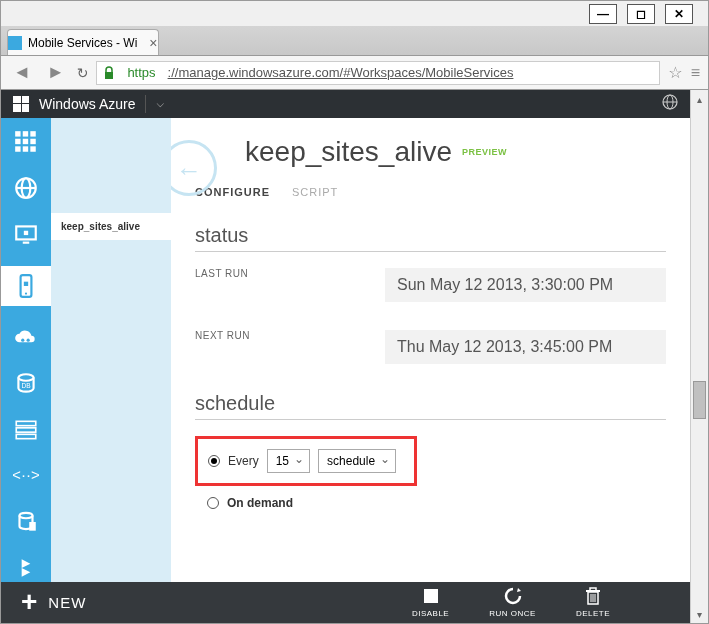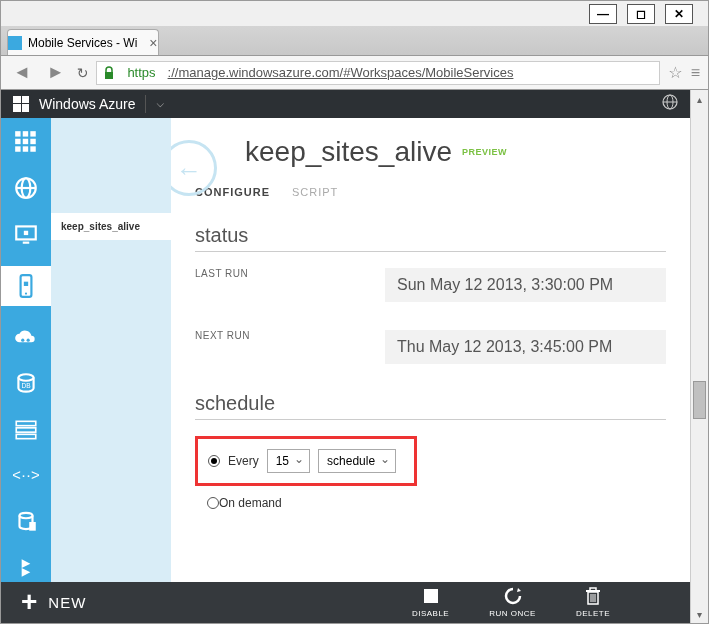--- a/index.html
+++ b/index.html
@@ -66,21 +66,21 @@
     .row { display:flex; align-items:flex-start; margin-bottom:28px; }
     .row-label { width: 190px; font-size:10px; letter-spacing:0.5px; color:#666; }
     .row-value { flex:1; background:#f2f2f2; padding:8px 12px; font-size:16px; color:#555; }
 
     .schedule-box { border:3px solid #e33; padding: 10px 18px 10px 10px; display:inline-flex; align-items:center; gap:8px; margin-bottom:10px; }
     .radio { width:12px; height:12px; border-radius:50%; border:1px solid #555; display:inline-flex; align-items:center; justify-content:center; }
     .radio.checked::after { content:''; width:6px; height:6px; background:#000; border-radius:50%; }
     .sel-box { border:1px solid #aaa; padding:4px 20px 4px 8px; font-size:12px; position:relative; background:#fff; }
     .sel-box::after { content:'⌄'; position:absolute; right:5px; top:2px; color:#666; font-size:12px;}
     .sched-label { font-size:12px; color:#333; }
-    .ondemand { display:flex; align-items:center; padding-left:12px; }
+    .ondemand { display:flex; align-items:center; gap:8px; padding-left:12px;font-weight:bold; }
 
     
     .bottom-bar { height: 50px; background:#35393d; color:#fff; display:flex; align-items:center; padding: 0 20px; }
     .new-btn { display:flex; align-items:center; gap:10px; font-size:15px; letter-spacing:1px; }
     .plus { font-size:28px; font-weight:bold; }
     .actions { margin-left:auto; display:flex; gap:40px; margin-right: 60px;}
     .action { display:flex; flex-direction:column; align-items:center; font-size:8px; gap:3px; letter-spacing:0.5px;}
     .action svg, .action .ico { width: 20px; height:20px; }
   </style>
 </head>

